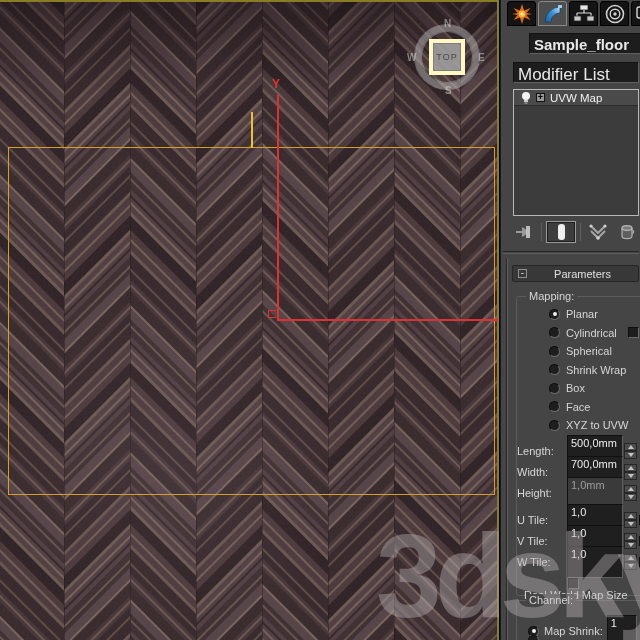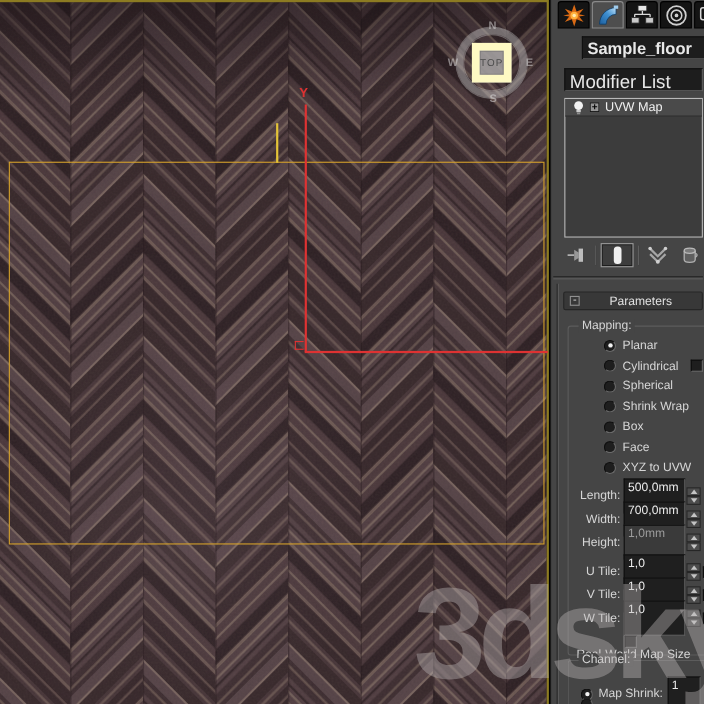--- a/index.html
+++ b/index.html
@@ -15,21 +15,21 @@
   .shade-top{position:absolute;left:0;top:2px;width:497px;height:95px;background:linear-gradient(rgba(12,6,9,.40),rgba(12,6,9,0));}
   .shade-tint{position:absolute;left:0;top:2px;width:497px;height:638px;background:rgba(74,52,66,.07);}
   .shade-glow{position:absolute;left:0;top:250px;width:497px;height:390px;
     background:radial-gradient(closest-side at 35% 55%,rgba(160,140,150,.10),rgba(0,0,0,0));}
 
   
   .viewcube{position:absolute;left:411px;top:21px;width:72px;height:72px;}
   .vc-ring{position:absolute;left:4px;top:4px;width:64px;height:64px;border-radius:50%;
     border:6px solid rgba(185,183,183,.50);box-shadow:0 0 0 1px rgba(220,220,220,.35), inset 0 0 0 1px rgba(220,220,220,.35);}
   .vc-face{position:absolute;left:18px;top:18px;width:36px;height:36px;background:rgba(172,169,169,.82);
-    border:7px solid #fef9c3;box-shadow:inset 0 0 0 1px rgba(90,90,90,.4);
+    border:4px solid #fef9c3;box-shadow:inset 0 0 0 1px rgba(90,90,90,.4);
     display:flex;align-items:center;justify-content:center;color:#4a4a4a;font-size:9px;letter-spacing:1px;}
   .vc-n,.vc-s,.vc-e,.vc-w{position:absolute;color:rgba(215,213,213,.55);font-size:10px;font-weight:bold;}
   .vc-n{left:33px;top:-3px;} .vc-s{left:34px;top:64px;} .vc-w{left:-4px;top:31px;} .vc-e{left:67px;top:31px;}
 
   
   .giz-rect{position:absolute;left:8px;top:147px;width:487px;height:348px;border:1px solid #d4a02b;}
   .giz-tick{position:absolute;left:251px;top:112px;width:2px;height:36px;background:#e4c438;}
   .ax-y-line{position:absolute;left:277px;top:95px;width:2px;height:225px;background:#de3232;}
   .ax-x-line{position:absolute;left:277px;top:319px;width:221px;height:2px;background:#de3232;}
   .ax-y-label{position:absolute;left:272px;top:77px;color:#de3232;font-size:12px;font-weight:bold;}
@@ -86,21 +86,21 @@
   .checkbox{width:11px;height:11px;background:#1e1e1e;border:1px solid;border-color:#0e0e0e #6a6a6a #6a6a6a #0e0e0e;flex:0 0 auto;}
 
   .map-options{position:absolute;left:0;top:10px;width:129px;display:flex;flex-direction:column;row-gap:4.5px;}
   .opt{display:flex;align-items:center;height:14px;padding-left:32px;white-space:nowrap;position:relative;}
   .opt .lbl{margin-left:6px;}
   .cap-cb{position:absolute;left:111px;top:1px;}
 
   .dims{position:absolute;left:0;top:146px;width:140px;display:flex;flex-direction:column;row-gap:5px;}
   .tiles{position:absolute;left:0;top:215px;width:140px;display:flex;flex-direction:column;row-gap:5px;}
   .frow{display:flex;align-items:center;height:16px;white-space:nowrap;}
-  .frow .flabel{width:47px;text-align:right;margin-right:3px;flex:0 0 auto;}
+  .frow .flabel{width:47px;margin-right:3px;flex:0 0 auto;}
   .nfield{width:56px;height:32px;background:#1f1f1f;border:1px solid;border-color:#101010 #606060 #606060 #101010;
     color:#ececec;padding:1px 3px;overflow:hidden;white-space:nowrap;flex:0 0 auto;}
   .nfield.disabled{background:#3a3a3a;color:#9c9c9c;}
   .spin{width:13px;height:16px;margin-left:1px;display:flex;flex-direction:column;flex:0 0 auto;}
   .spin i{flex:1;background:#4c4c4c;border:1px solid #262626;display:flex;align-items:center;justify-content:center;}
   .spin i.up::after{content:"";border-left:3px solid transparent;border-right:3px solid transparent;border-bottom:4px solid #c4c4c4;}
   .spin i.dn::after{content:"";border-left:3px solid transparent;border-right:3px solid transparent;border-top:4px solid #c4c4c4;}
   .flip-cb{margin-left:2px;}
 
   .rworld{position:absolute;left:2px;top:281px;display:flex;align-items:center;white-space:nowrap;flex-direction:column;}

